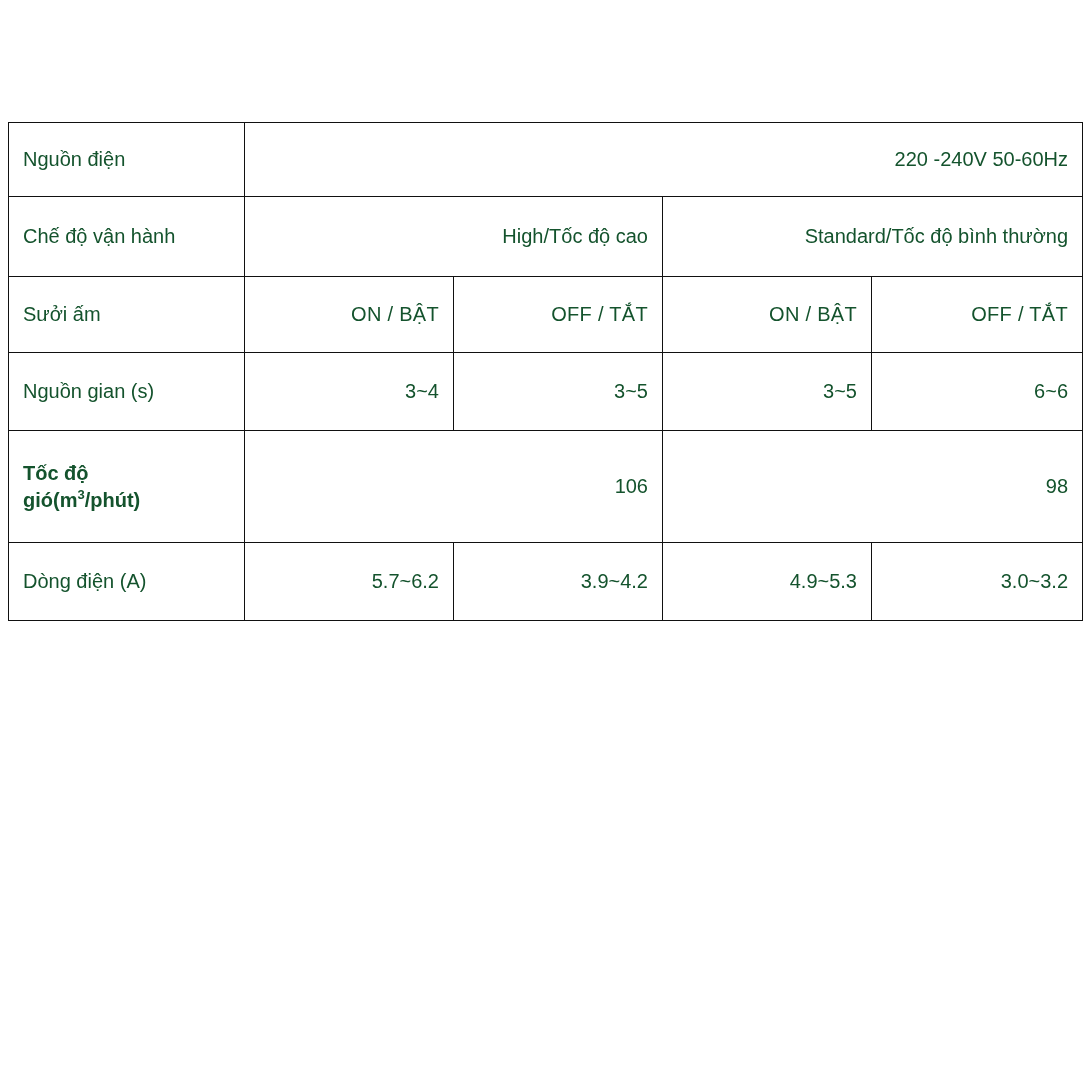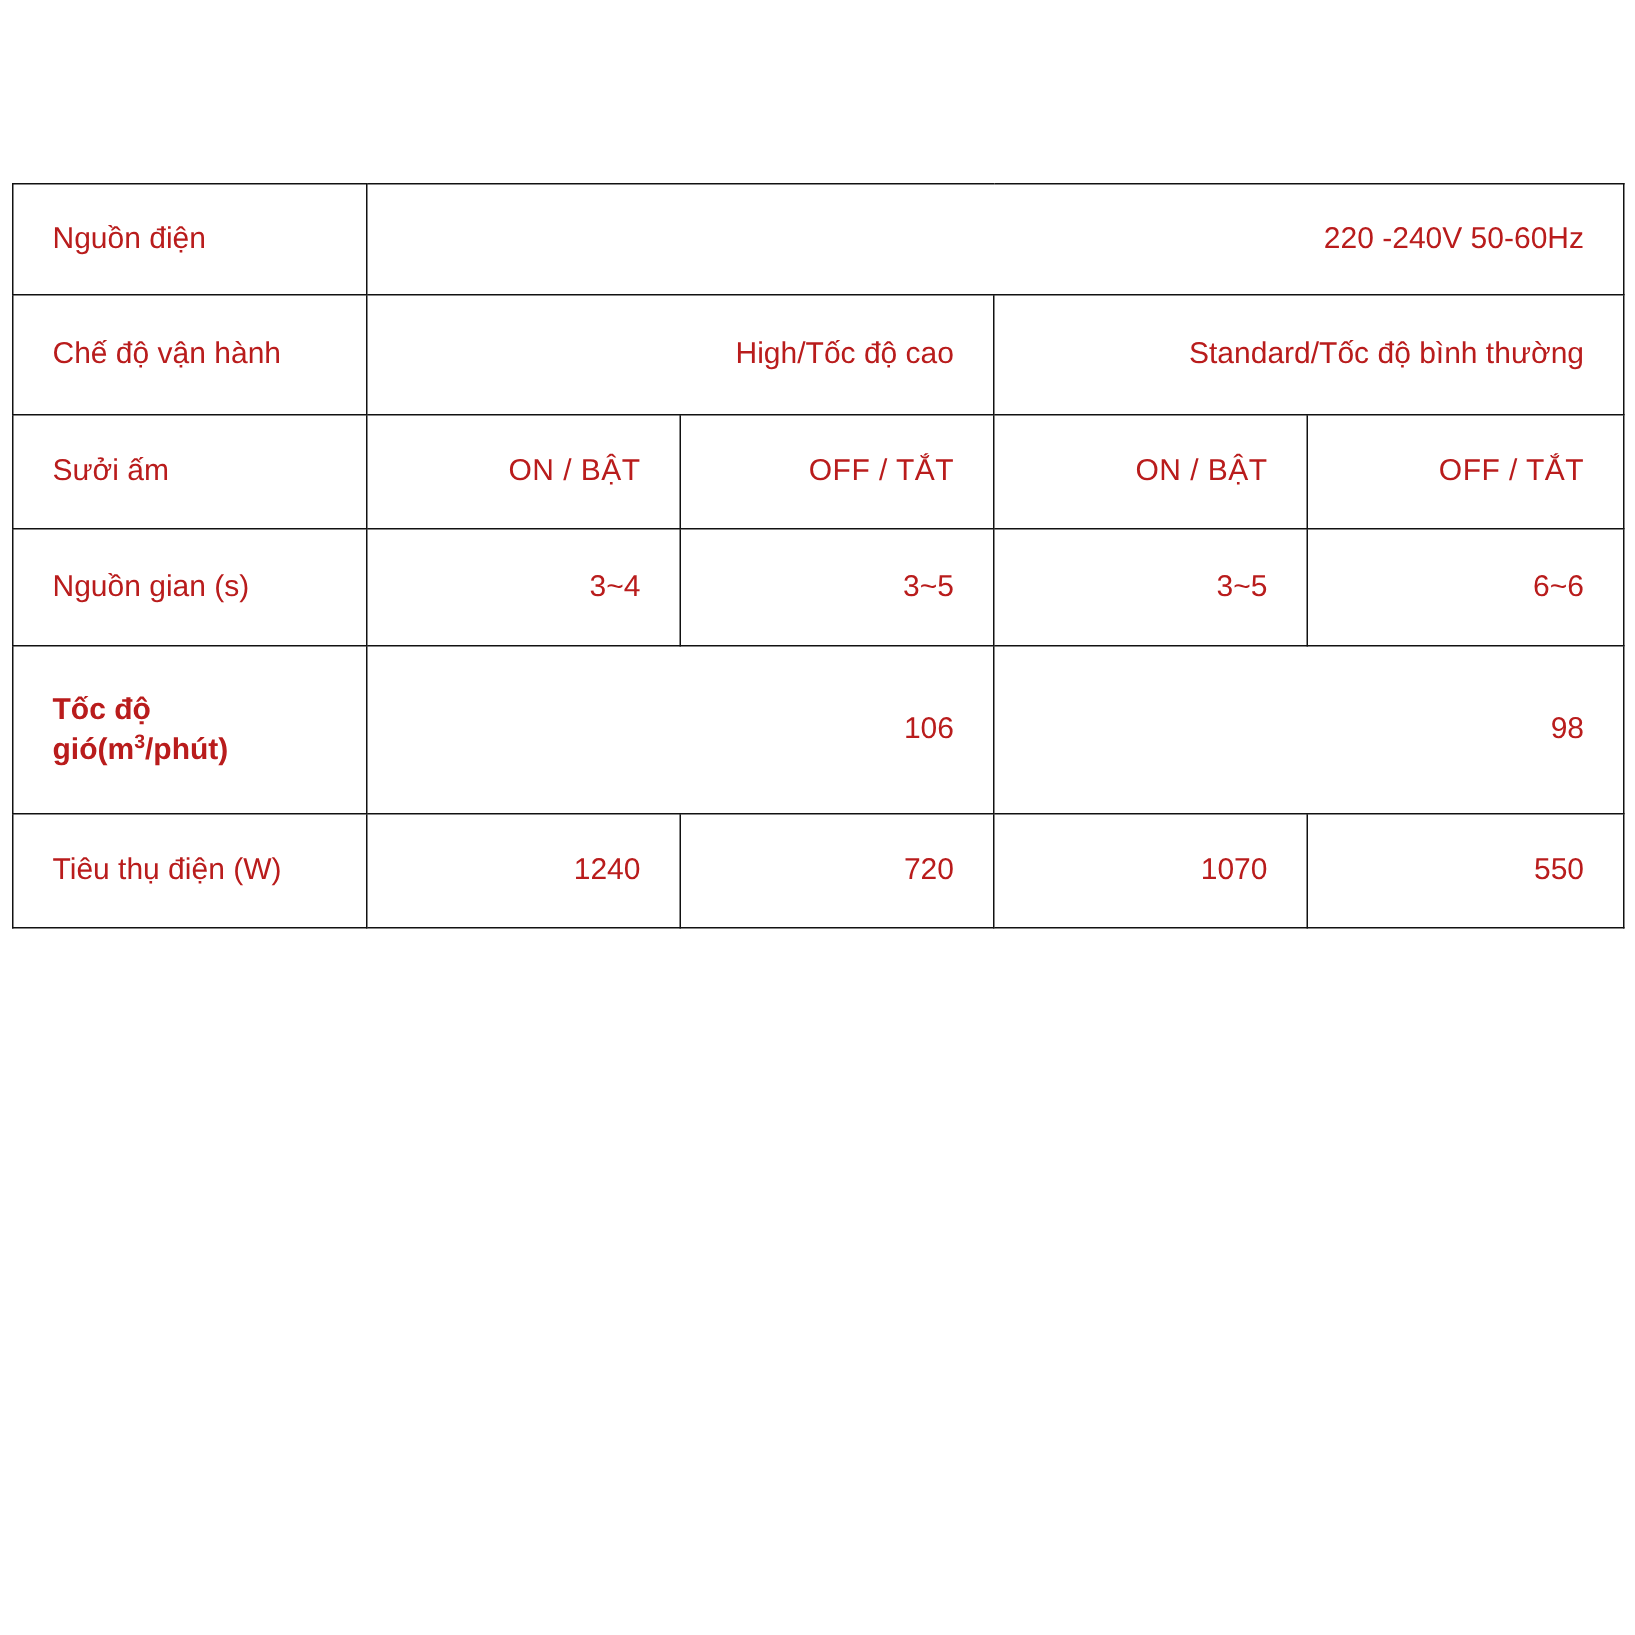--- a/index.html
+++ b/index.html
@@ -21,24 +21,24 @@
     top: 122px;
     width: 1074px;
   }
   table.spec {
     border-collapse: collapse;
     width: 1074px;
     table-layout: fixed;
   }
   table.spec td {
     border: 1px solid #111111;
-    padding: 0 26px;
+    padding: 0 14px;
     vertical-align: middle;
     font-size: 20px;
-    color: #b91c1c;
+    color: #14532d;
     line-height: 1.35;
   }
   td.label {
     text-align: left;
     width: 236px;
   }
   td.ctr {
     text-align: right;
   }
   td.small {
@@ -102,22 +102,22 @@
         <td class="ctr">6~6</td>
       </tr>
       <tr class="r-wind">
         <td class="label">
           <span class="two-line">Tốc độ</span>
           <span class="two-line"><span>gió(m</span><sup>3</sup><span>/phút)</span></span>
         </td>
         <td class="ctr" colspan="2">106</td>
         <td class="ctr" colspan="2">98</td>
       </tr>
-      <tr class="r-consum">
-        <td class="label">Tiêu thụ điện (W)</td>
-        <td class="ctr">1240</td>
-        <td class="ctr">720</td>
-        <td class="ctr">1070</td>
-        <td class="ctr">550</td>
+      <tr class="r-current">
+        <td class="label">Dòng điện (A)</td>
+        <td class="ctr">5.7~6.2</td>
+        <td class="ctr">3.9~4.2</td>
+        <td class="ctr">4.9~5.3</td>
+        <td class="ctr">3.0~3.2</td>
       </tr>
     </tbody>
   </table>
 </div>
 
 </body></html>

